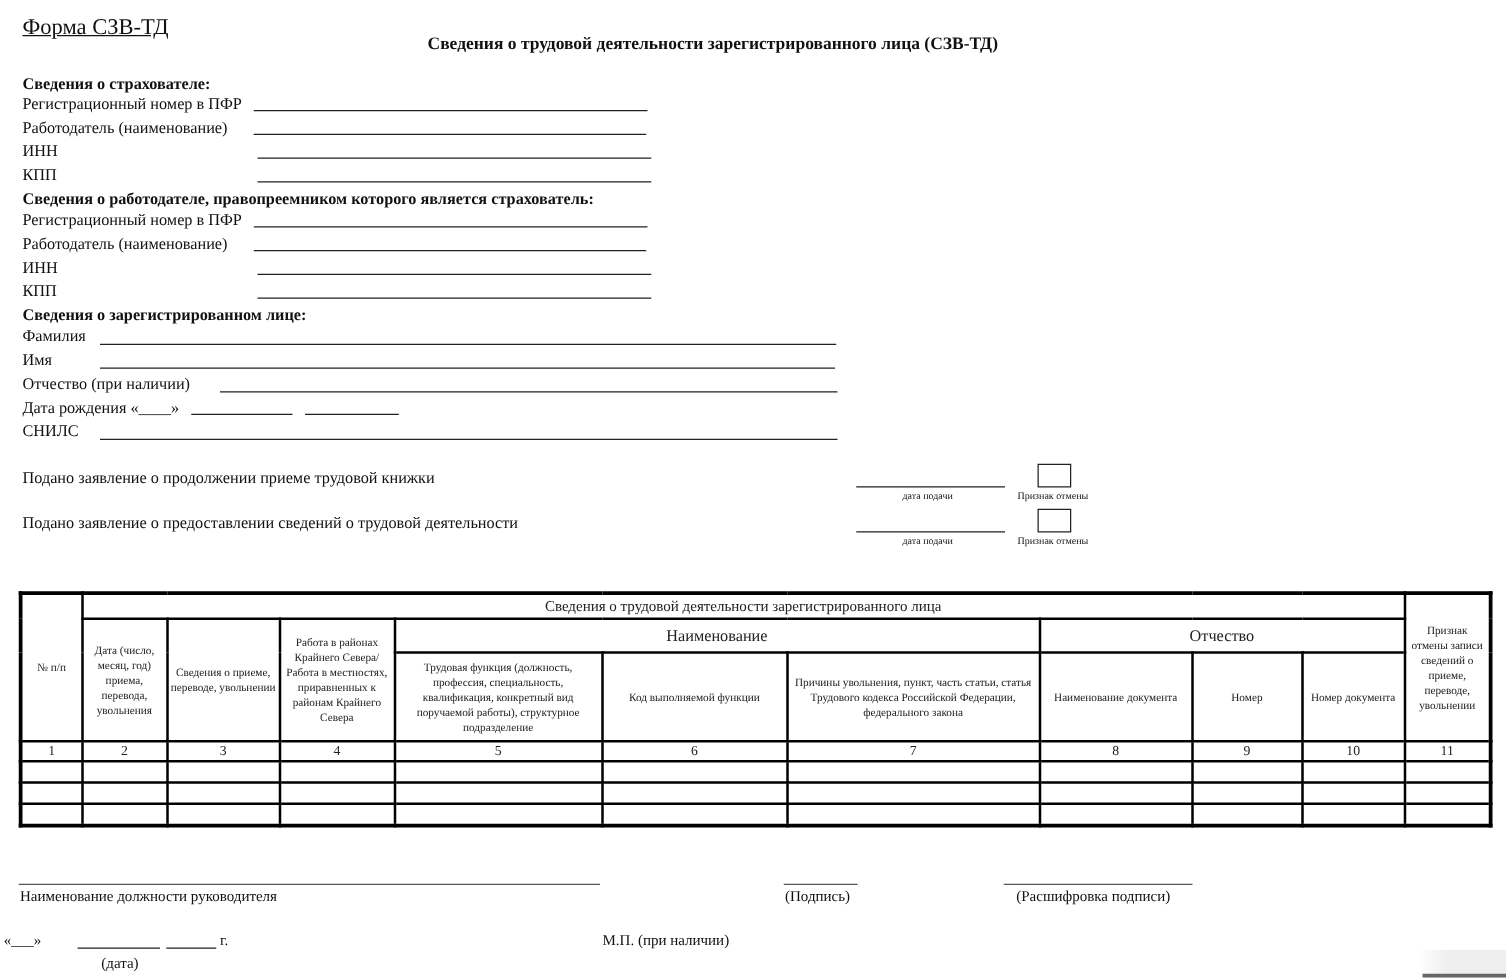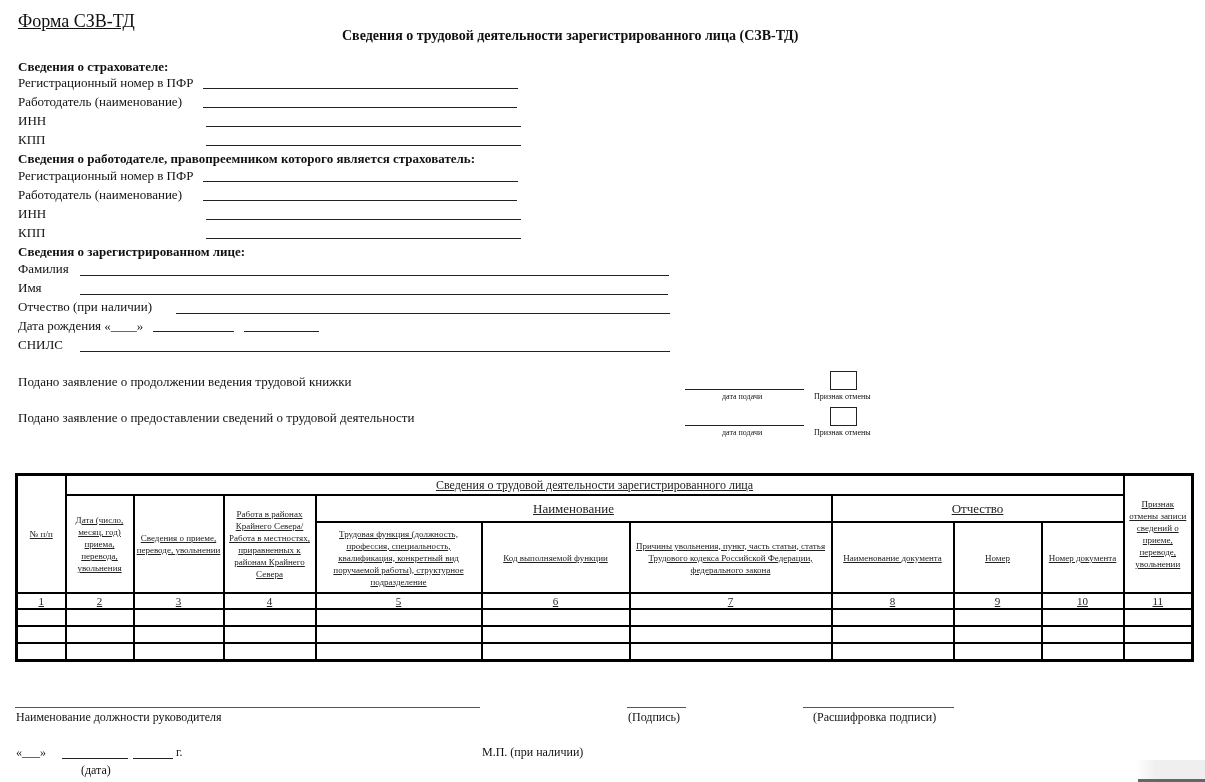--- a/index.html
+++ b/index.html
@@ -18,21 +18,21 @@
   .tiny { font-size: 8px; text-align: right; }
   .box { position: absolute; border: 1px solid #222; width: 25px; height: 17px; }
 
   table.main {
     position: absolute; left: 15px; top: 473px; width: 1176px;
     border-collapse: collapse; table-layout: fixed;
     border: 3px solid #000;
   }
   table.main td {
     border: 2px solid #000; padding: 0 2px; text-align: center; vertical-align: middle;
-    font-size: 9px; line-height: 12px; color: #222; text-decoration: underline;
+    font-size: 9px; line-height: 12px; color: #222;
   }
   table.main td.h-top { font-size: 12px; height: 18px; }
   table.main td.h-mid { font-size: 13px; height: 25px; }
   table.main td.num { font-size: 11px; height: 14px; line-height: 14px; }
   table.main tr.data td { height: 15px; }
   .corner-shadow {
     position: absolute; left: 1135px; top: 760px; width: 70px; height: 22px;
     background: linear-gradient(to right, rgba(240,240,240,0), #efefef 30%);
   }
   .corner-bar {
@@ -79,21 +79,21 @@
   <div class="abs t13" style="left:18px;top:299px;">Отчество (при наличии)</div>
   <div class="line" style="left:176px;top:313px;width:494px;"></div>
   <div class="abs t13" style="left:18px;top:318px;">Дата рождения «____»</div>
   <div class="line" style="left:153px;top:331px;width:81px;"></div>
   <div class="line" style="left:244px;top:331px;width:75px;"></div>
   <div class="abs t13" style="left:18px;top:337px;">СНИЛС</div>
   <div class="line" style="left:80px;top:351px;width:590px;"></div>
 </div>
 
 <div>
-  <div class="abs t13" style="left:18px;top:374px;">Подано заявление о продолжении ведения трудовой книжки</div>
+  <div class="abs t13" style="left:18px;top:374px;">Подано заявление о продолжении приеме трудовой книжки</div>
   <div class="line" style="left:685px;top:389px;width:119px;"></div>
   <div class="abs tiny" style="left:722px;top:392px;">дата подачи</div>
   <div class="box" style="left:830px;top:371px;"></div>
   <div class="abs tiny" style="left:814px;top:392px;">Признак отмены</div>
 </div>
 <div>
   <div class="abs t13" style="left:18px;top:410px;">Подано заявление о предоставлении сведений о трудовой деятельности</div>
   <div class="line" style="left:685px;top:425px;width:119px;"></div>
   <div class="abs tiny" style="left:722px;top:428px;">дата подачи</div>
   <div class="box" style="left:830px;top:407px;"></div>
@@ -193,21 +193,21 @@
 <div>
   <div class="line" style="left:15px;top:707px;width:465px;border-color:#555;"></div>
   <div class="abs t12" style="left:16px;top:710px;">Наименование должности руководителя</div>
 
   <div class="line" style="left:627px;top:707px;width:59px;border-color:#555;"></div>
   <div class="abs t12" style="left:628px;top:710px;">(Подпись)</div>
 
   <div class="line" style="left:803px;top:707px;width:151px;border-color:#555;"></div>
   <div class="abs t12" style="left:813px;top:710px;">(Расшифровка подписи)</div>
 
-  <div class="abs t12" style="left:16px;top:745px;">«___»</div>
+  <div class="abs t12" style="left:3px;top:745px;">«___»</div>
   <div class="line" style="left:62px;top:758px;width:66px;"></div>
   <div class="line" style="left:133px;top:758px;width:40px;"></div>
   <div class="abs t12" style="left:176px;top:745px;">г.</div>
   <div class="abs t12" style="left:81px;top:763px;">(дата)</div>
 
   <div class="abs t12" style="left:482px;top:745px;">М.П. (при наличии)</div>
 </div>
 
 <div class="corner-shadow"></div>
 <div class="corner-bar"></div>

